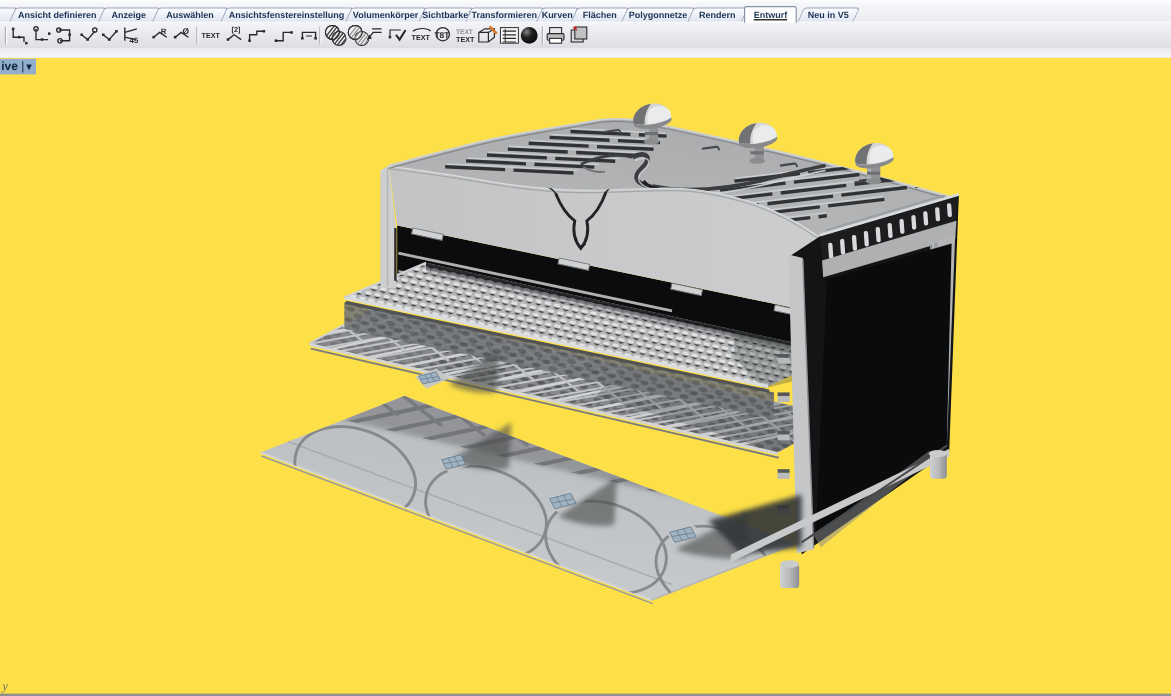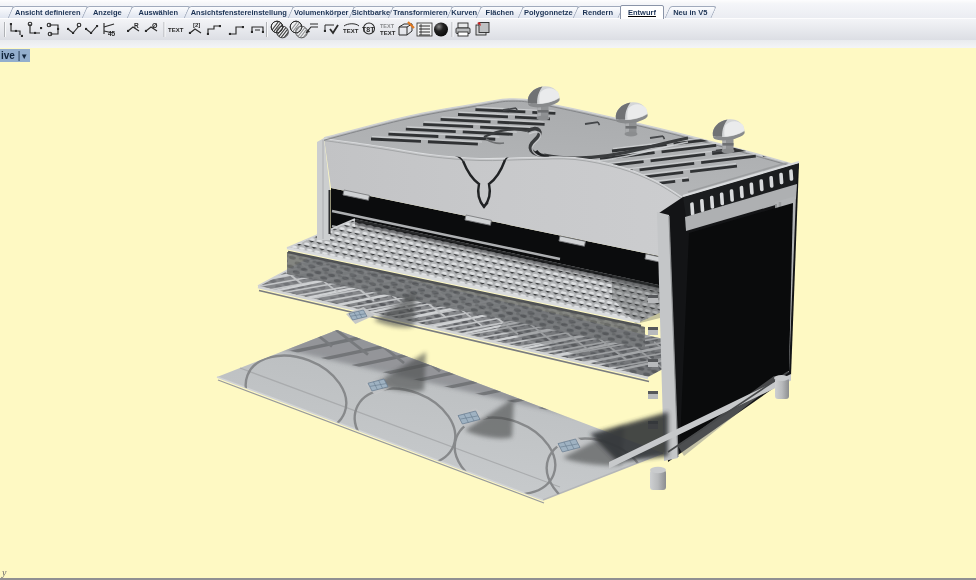--- a/index.html
+++ b/index.html
@@ -7,21 +7,21 @@
   #chrome{position:absolute;left:0;top:0;width:976px;height:48px;background:#eef0f3;z-index:5;}
   #topband{position:absolute;left:0;top:0;width:976px;height:5px;background:linear-gradient(#fdfdfe,#f2f3f5);}
   #tabrow{position:absolute;left:0;top:3px;width:976px;height:16px;background:linear-gradient(#f5f6f9 0%,#eaecf1 100%);overflow:hidden;}
   .tab{position:absolute;top:3px;height:12px;background:linear-gradient(#fbfcfe,#dde3ee);border:1px solid #a0aabc;border-bottom:none;transform:skewX(-24deg);border-radius:3px 3px 0 0;}
   .tab span{display:block;transform:skewX(24deg);font-size:7.5px;font-weight:bold;color:#1b3254;white-space:nowrap;text-align:center;line-height:12px;}
   .tab.sel{background:#ffffff;border:1px solid #8a94a8;transform:none;border-radius:2px 2px 0 0;top:2px;height:14px;z-index:3;}
   .tab.sel span{transform:none;line-height:13px;}
   #tabline{position:absolute;left:0;top:18px;width:976px;height:1px;background:#fcfcfd;z-index:2;}
   #toolbar{position:absolute;left:0;top:19px;width:976px;height:21px;background:linear-gradient(#f3f4f7,#dcdee4);}
   #strip{position:absolute;left:0;top:40px;width:976px;height:8px;background:linear-gradient(#e9ebee,#f4f5f7);}
-  #viewport{position:absolute;left:0;top:48px;width:976px;height:532px;background:#fef9c3;}
+  #viewport{position:absolute;left:0;top:48px;width:976px;height:532px;background:#fde047;}
   #vplabel{position:absolute;left:0;top:1px;height:13px;background:#93aecd;color:#10233a;font-size:10px;font-weight:bold;line-height:13px;padding:0 2px 0 1px;}
   #ylab{position:absolute;left:2px;top:519px;color:#6a6a6a;font-size:10px;font-style:italic;font-family:"Liberation Serif",serif;}
 </style>
 </head>
 <body>
 <div id="viewport">
   <svg width="976" height="532" viewBox="0 48 976 532">
 <defs>
 <pattern id="mesh" width="7.8" height="11.2" patternUnits="userSpaceOnUse" patternTransform="rotate(12)">
   <rect width="7.8" height="11.2" fill="#b3b5b7"></rect>

